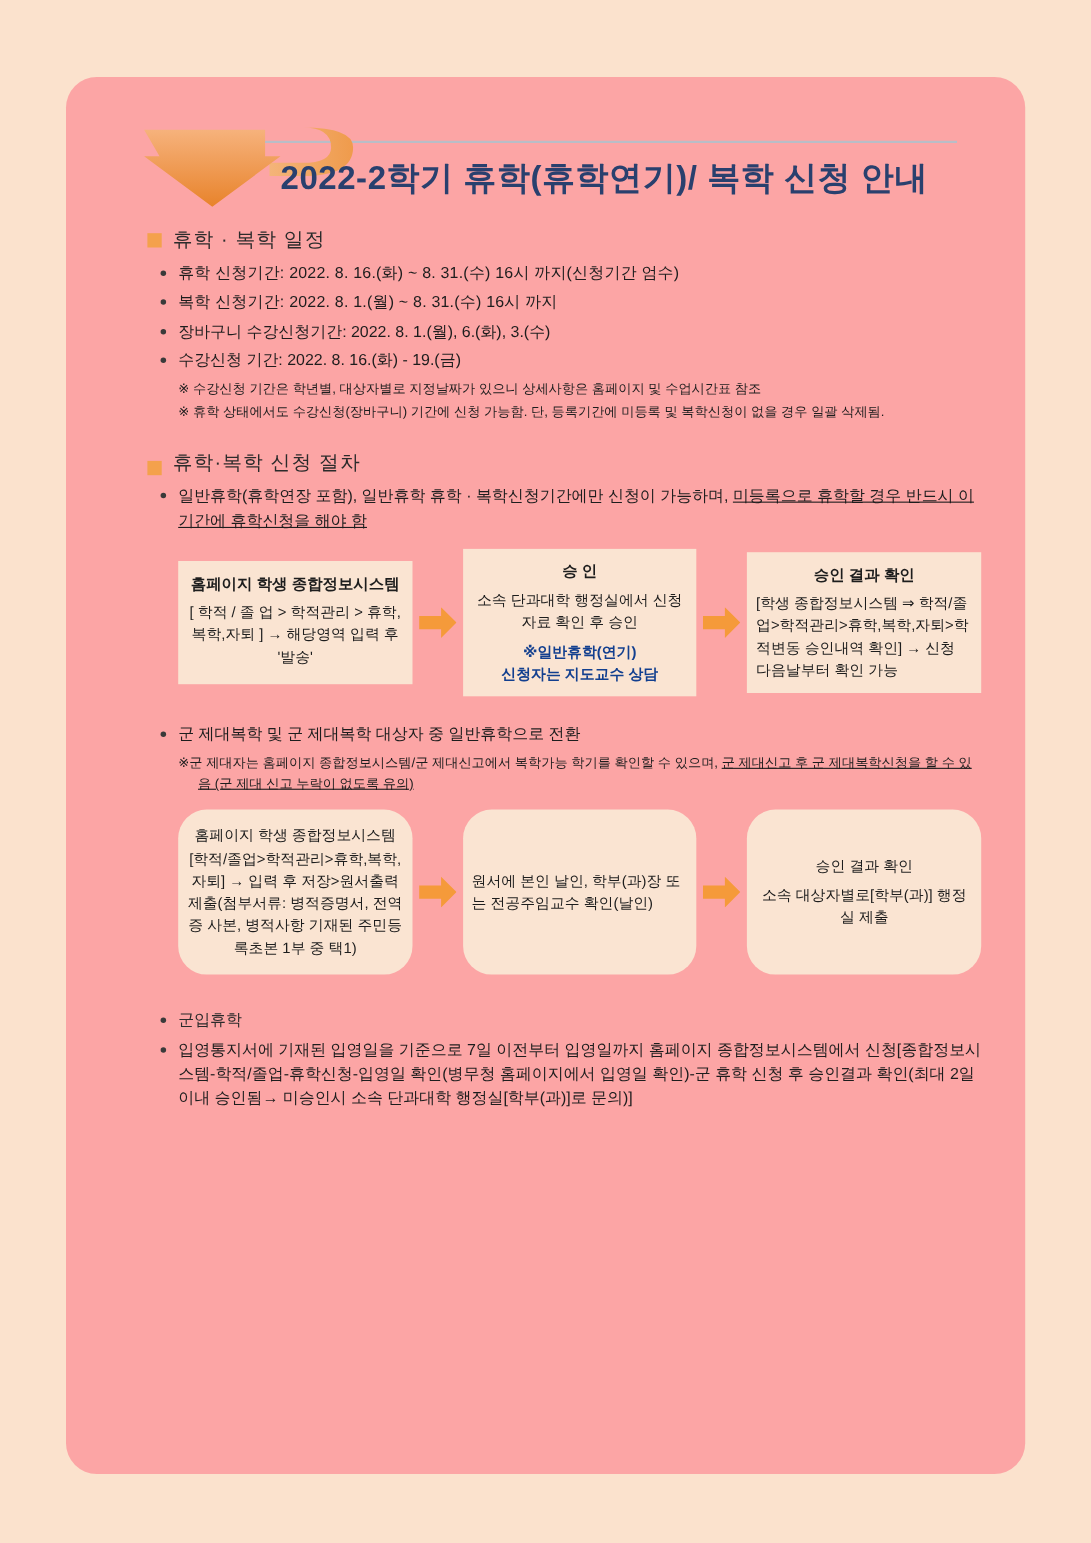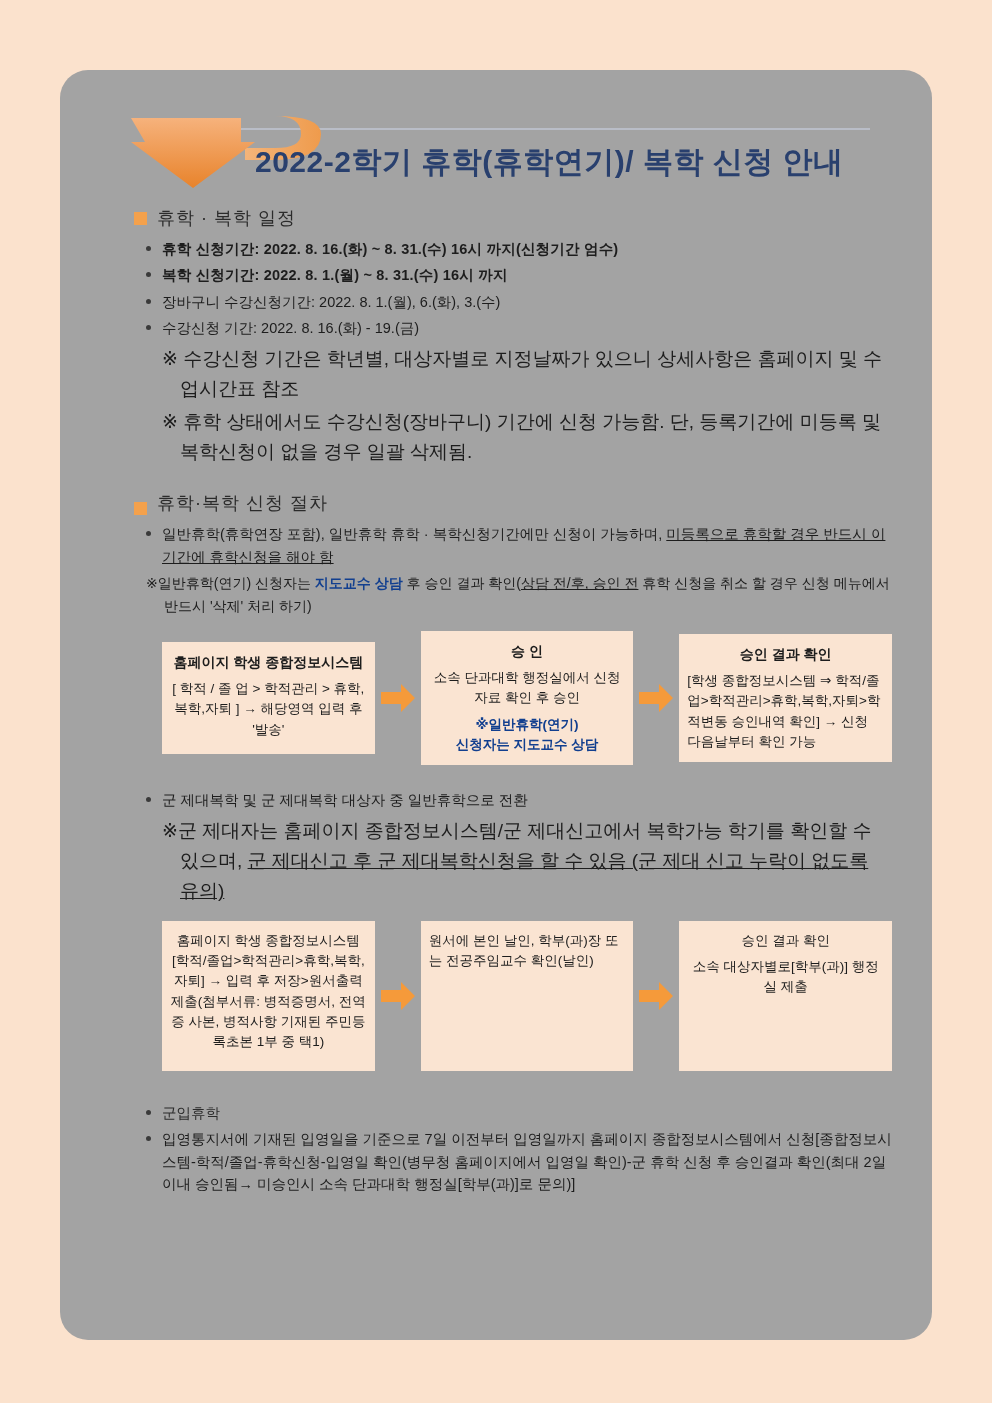--- a/index.html
+++ b/index.html
@@ -6,21 +6,21 @@
   body{
     width:992px;height:1403px;
     background:#fbe2cd;
     font-family:"Liberation Sans","DejaVu Sans",sans-serif;
     overflow:hidden;
   }
   .page{
     position:absolute;
     left:60px;top:70px;
     width:872px;height:1270px;
-    background:#a3a3a3;
+    background:#fca5a5;
     border-radius:28px;
   }
   
   .header{
     position:relative;
     height:120px;
   }
   .arrow-wrap{
     position:absolute;left:65px;top:44px;width:200px;height:80px;
   }
@@ -46,23 +46,23 @@
   }
   ul.bul{list-style:none;margin:0 0 0 46px;padding:0;}
   ul.bul li{
     position:relative;padding-left:16px;margin-bottom:4px;
     font-size:14.5px;color:#1d1d1d;line-height:1.55;
   }
   ul.bul li:before{
     content:"";position:absolute;left:0;top:8px;width:5px;height:5px;border-radius:50%;
     background:#3a3a3a;
   }
-  li.bold{font-weight:bold;font-size:15px;letter-spacing:0.2px;}
+  li.bold{font-weight:normal;font-size:15px;letter-spacing:0.2px;}
   .note{
-    margin:2px 0 2px 62px;font-size:19px;color:#1d1d1d;line-height:1.6;
+    margin:2px 0 2px 62px;font-size:12px;color:#1d1d1d;line-height:1.6;
     text-indent:-18px;padding-left:18px;
   }
   .note2{
     margin:2px 0 2px 46px;font-size:14px;color:#1d1d1d;line-height:1.6;
     text-indent:-18px;padding-left:18px;
   }
   .ul-line{text-decoration:underline;}
   .navy{color:#123f8f;font-weight:bold;}
   
   .flow{
@@ -75,21 +75,21 @@
     font-size:13.5px;line-height:1.5;color:#1d1d1d;
     text-align:center;
     box-sizing:border-box;
   }
   .box .bx-title{font-weight:bold;margin-bottom:6px;display:block;font-size:14px;}
   .arrow{
     width:46px;display:flex;align-items:center;justify-content:center;
     flex:0 0 46px;
   }
   .flow1 .box{width:215px;min-height:112px;}
-  .flow2 .box{width:228px;min-height:150px;display:flex;flex-direction:column;justify-content:flex-start;}
+  .flow2 .box{width:228px;min-height:150px;display:flex;flex-direction:column;justify-content:center;border-radius:26px;}
   .tleft{text-align:left;}
   .mt6{margin-top:6px;}
 </style>
 </head>
 <body>
 
 <div class="page">
 
   <div class="header">
     <div class="title-underline"></div>
@@ -133,23 +133,20 @@
 
     <div class="sec-head" style="margin-top:24px;align-items:flex-end;">
       <span class="sq"></span>
       <span>휴학·복학 신청 절차</span>
     </div>
     <ul class="bul">
       <li>
         <span>일반휴학(휴학연장 포함), 일반휴학 휴학 · 복학신청기간에만 신청이 가능하며, </span><span class="ul-line">미등록으로 휴학할 경우 반드시 이 기간에 휴학신청을 해야 함</span>
       </li>
     </ul>
-    <div class="note2">
-      <span>※일반휴학(연기) 신청자는 </span><span class="navy">지도교수 상담</span><span> 후 승인 결과 확인(</span><span class="ul-line">상담 전/후, 승인 전</span><span> 휴학 신청을 취소 할 경우 신청 메뉴에서 반드시 '삭제' 처리 하기)</span>
-    </div>
 
     <div class="flow flow1">
       <div class="box">
         <span class="bx-title">홈페이지 학생 종합정보시스템</span>
         <span>[ 학적 / 졸 업 &gt; 학적관리 &gt; 휴학,복학,자퇴 ]  →  해당영역 입력 후 '발송'</span>
       </div>
       <div class="arrow">
         <svg width="34" height="28" viewBox="0 0 34 28">
             <path d="M0 8 H20 V0 L34 14 L20 28 V20 H0 Z" fill="#f59a3a"></path>
           </svg>

